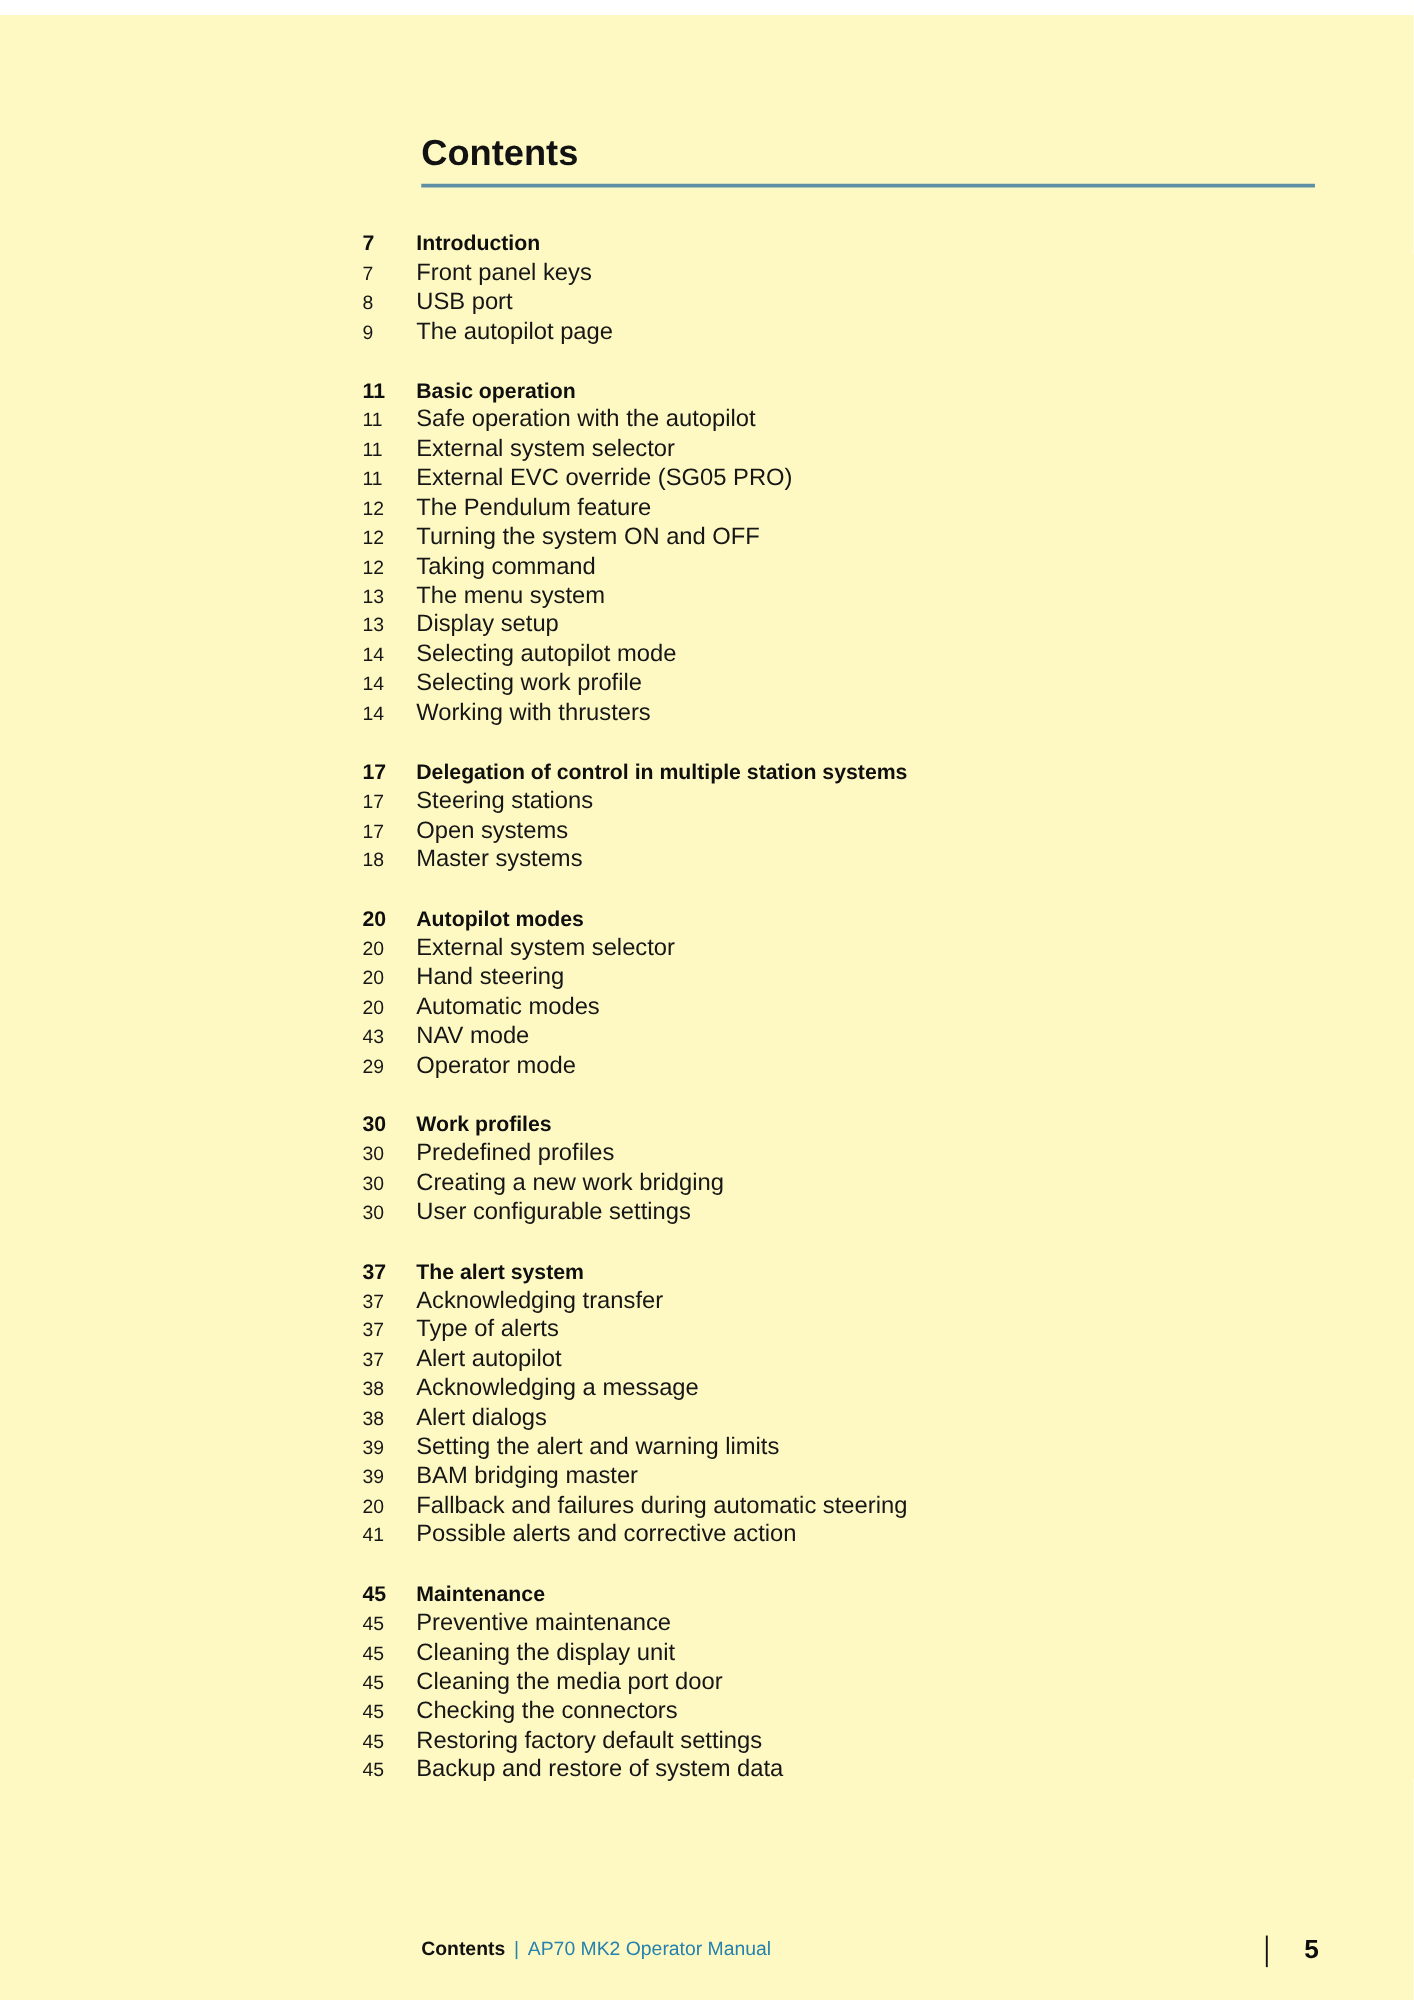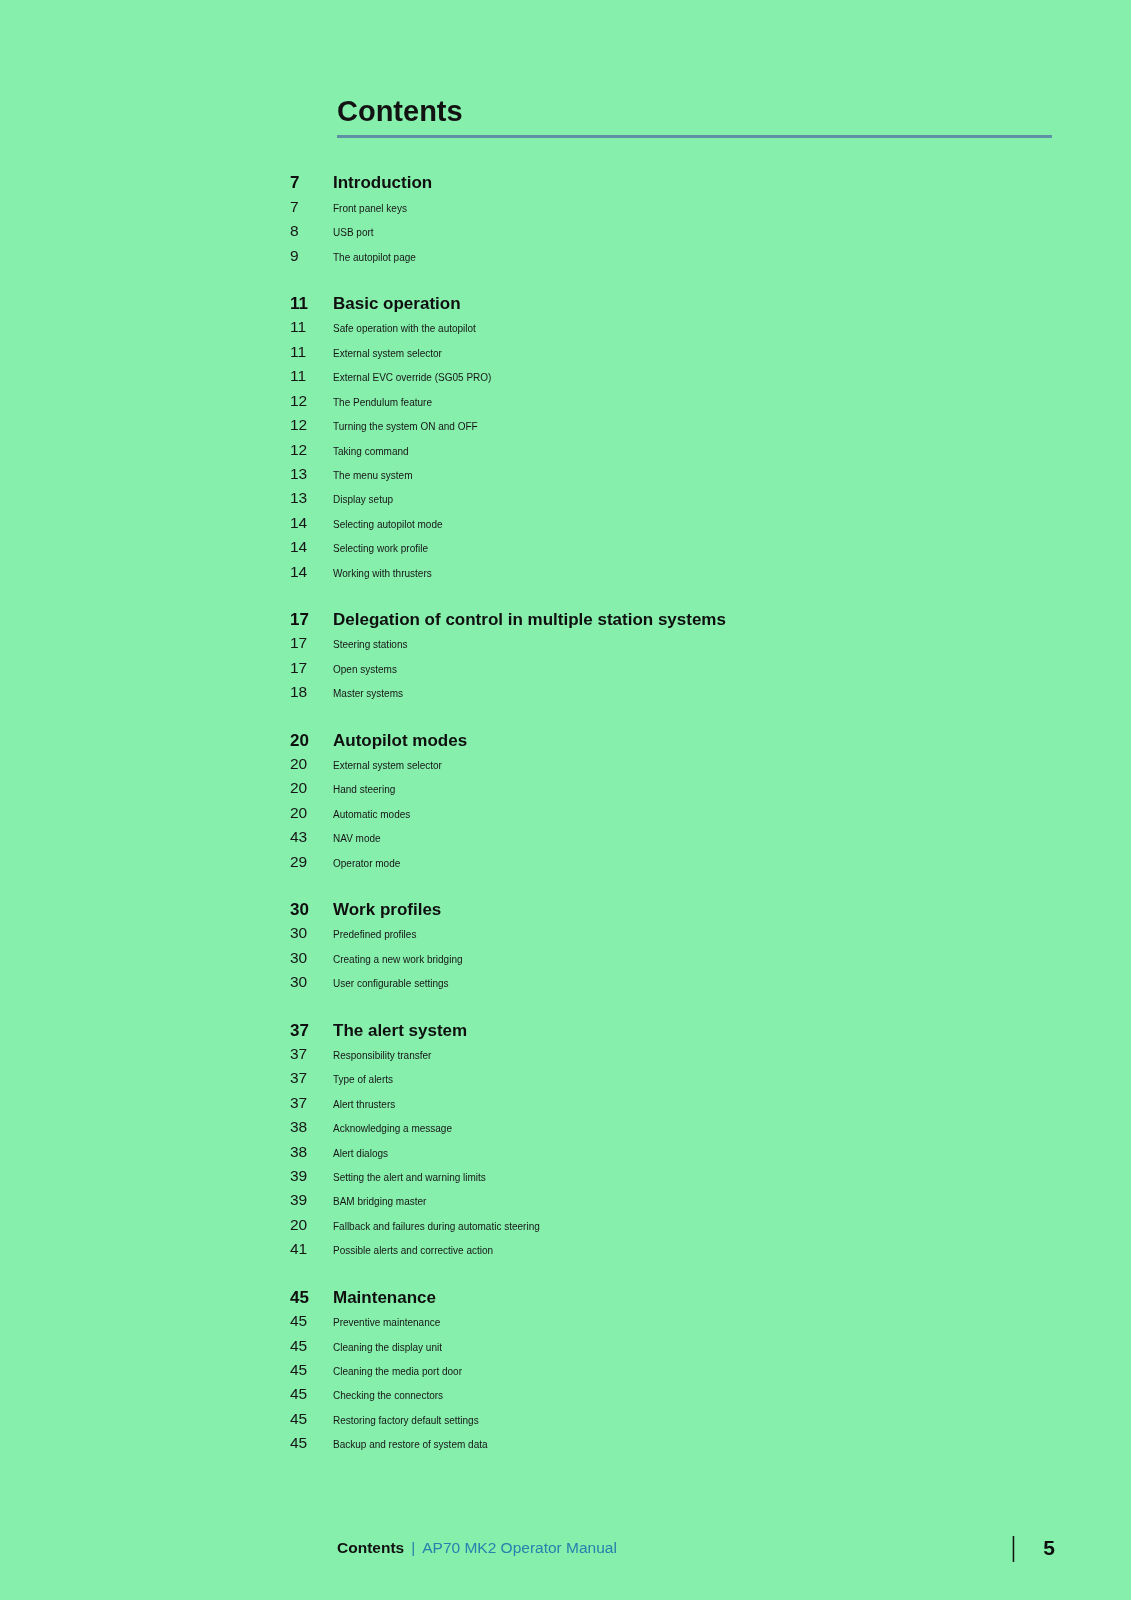--- a/index.html
+++ b/index.html
@@ -6,21 +6,22 @@
   html, body { background: #ffffff; }
   body {
     width: 1131px; height: 1600px;
     font-family: "Liberation Sans", "DejaVu Sans", sans-serif;
     color: #161616;
     position: relative;
     overflow: hidden;
   }
   .page {
     position: absolute; inset: 0;
-    background: #86efac;
+    background: #fef9c3;
+    margin-top: 12px;
   }
   .content {
     position: absolute;
     left: 290px; top: 96px;
     width: 762px;
   }
   .doc-header { padding-left: 47px; }
   .page-title {
     font-size: 29px;
     font-weight: bold;
@@ -41,21 +42,21 @@
     display: flex;
     align-items: baseline;
     line-height: 22.4px;
   }
   .row .num {
     flex: 0 0 43px;
     font-size: 15.5px;
   }
   .row .label {
     flex: 1 1 auto;
-    font-size: 10px;
+    font-size: 19px;
   }
   .heading-row { margin-bottom: 1px; }
   .heading-row .num,
   .heading-row .label {
     font-weight: bold;
     font-size: 17px;
     color: #0f0f0f;
   }
   .footer {
     position: absolute;
@@ -283,31 +284,31 @@
   </div>
 
   <div class="toc-section">
     <div class="row heading-row">
       <span class="num">37</span>
       <span class="label">The alert system</span>
     </div>
     <div>
   <div class="row">
     <span class="num">37</span>
-    <span class="label">Responsibility transfer</span>
+    <span class="label">Acknowledging transfer</span>
   </div>
 
   <div class="row">
     <span class="num">37</span>
     <span class="label">Type of alerts</span>
   </div>
 
   <div class="row">
     <span class="num">37</span>
-    <span class="label">Alert thrusters</span>
+    <span class="label">Alert autopilot</span>
   </div>
 
   <div class="row">
     <span class="num">38</span>
     <span class="label">Acknowledging a message</span>
   </div>
 
   <div class="row">
     <span class="num">38</span>
     <span class="label">Alert dialogs</span>

